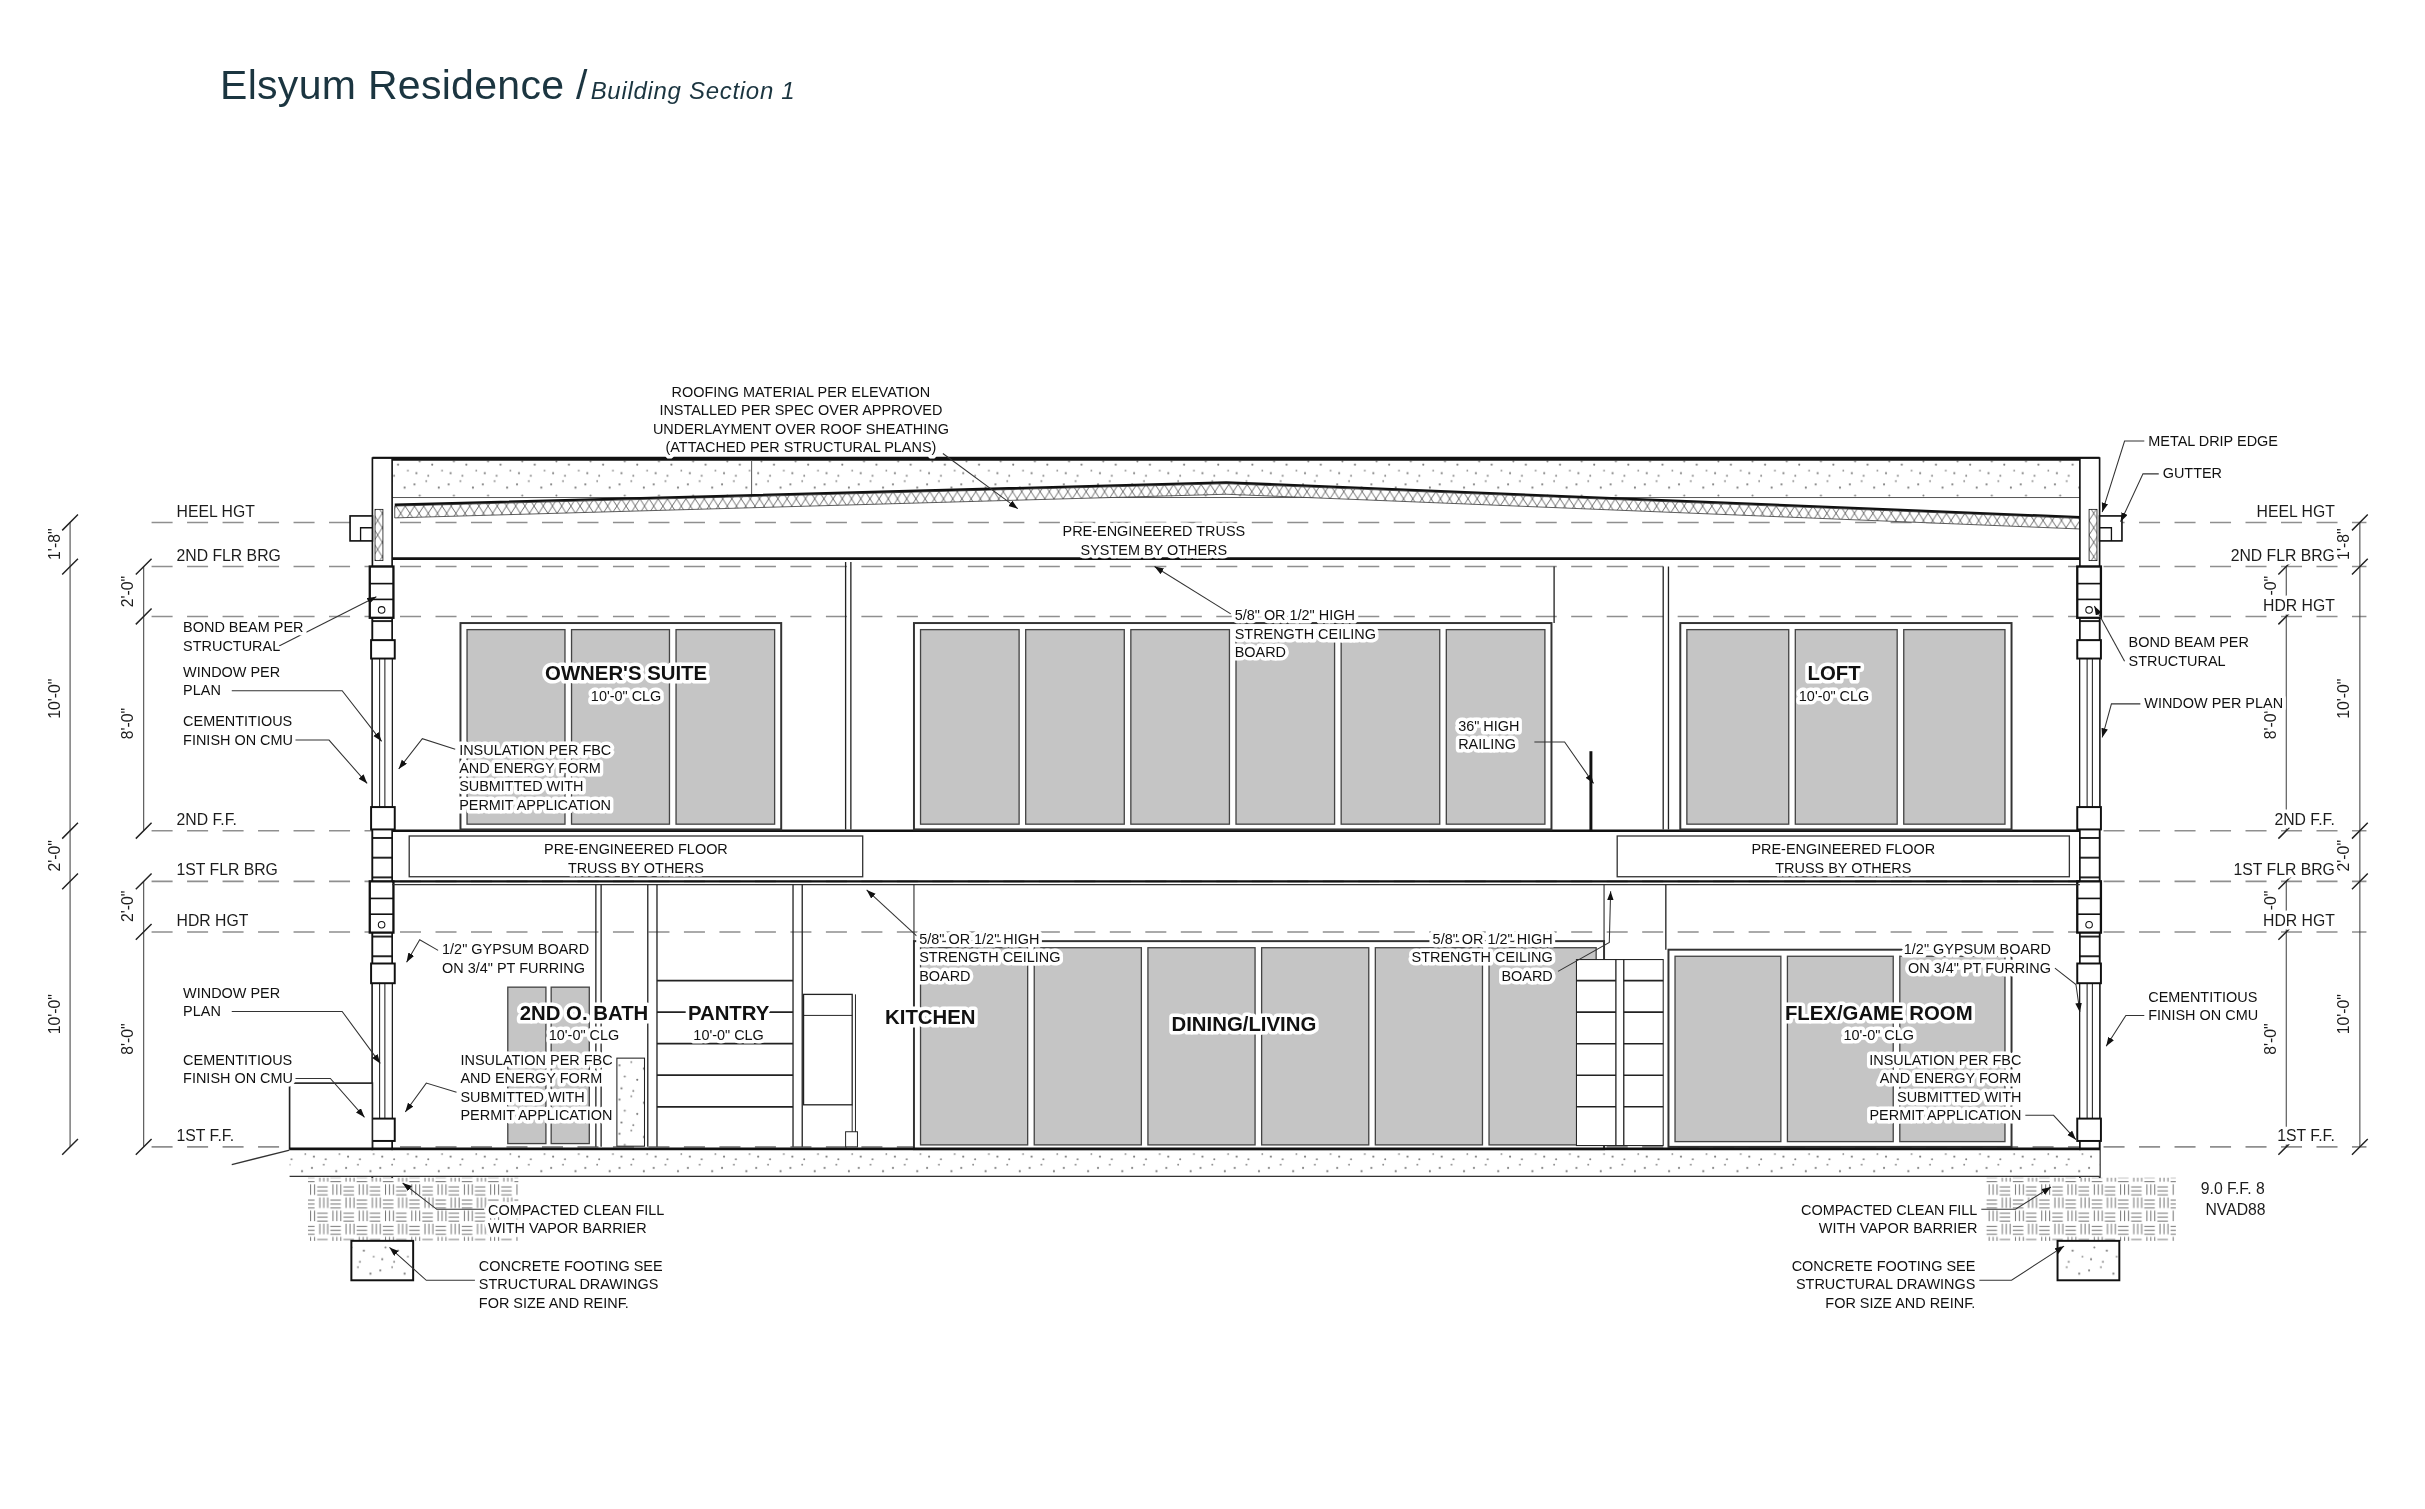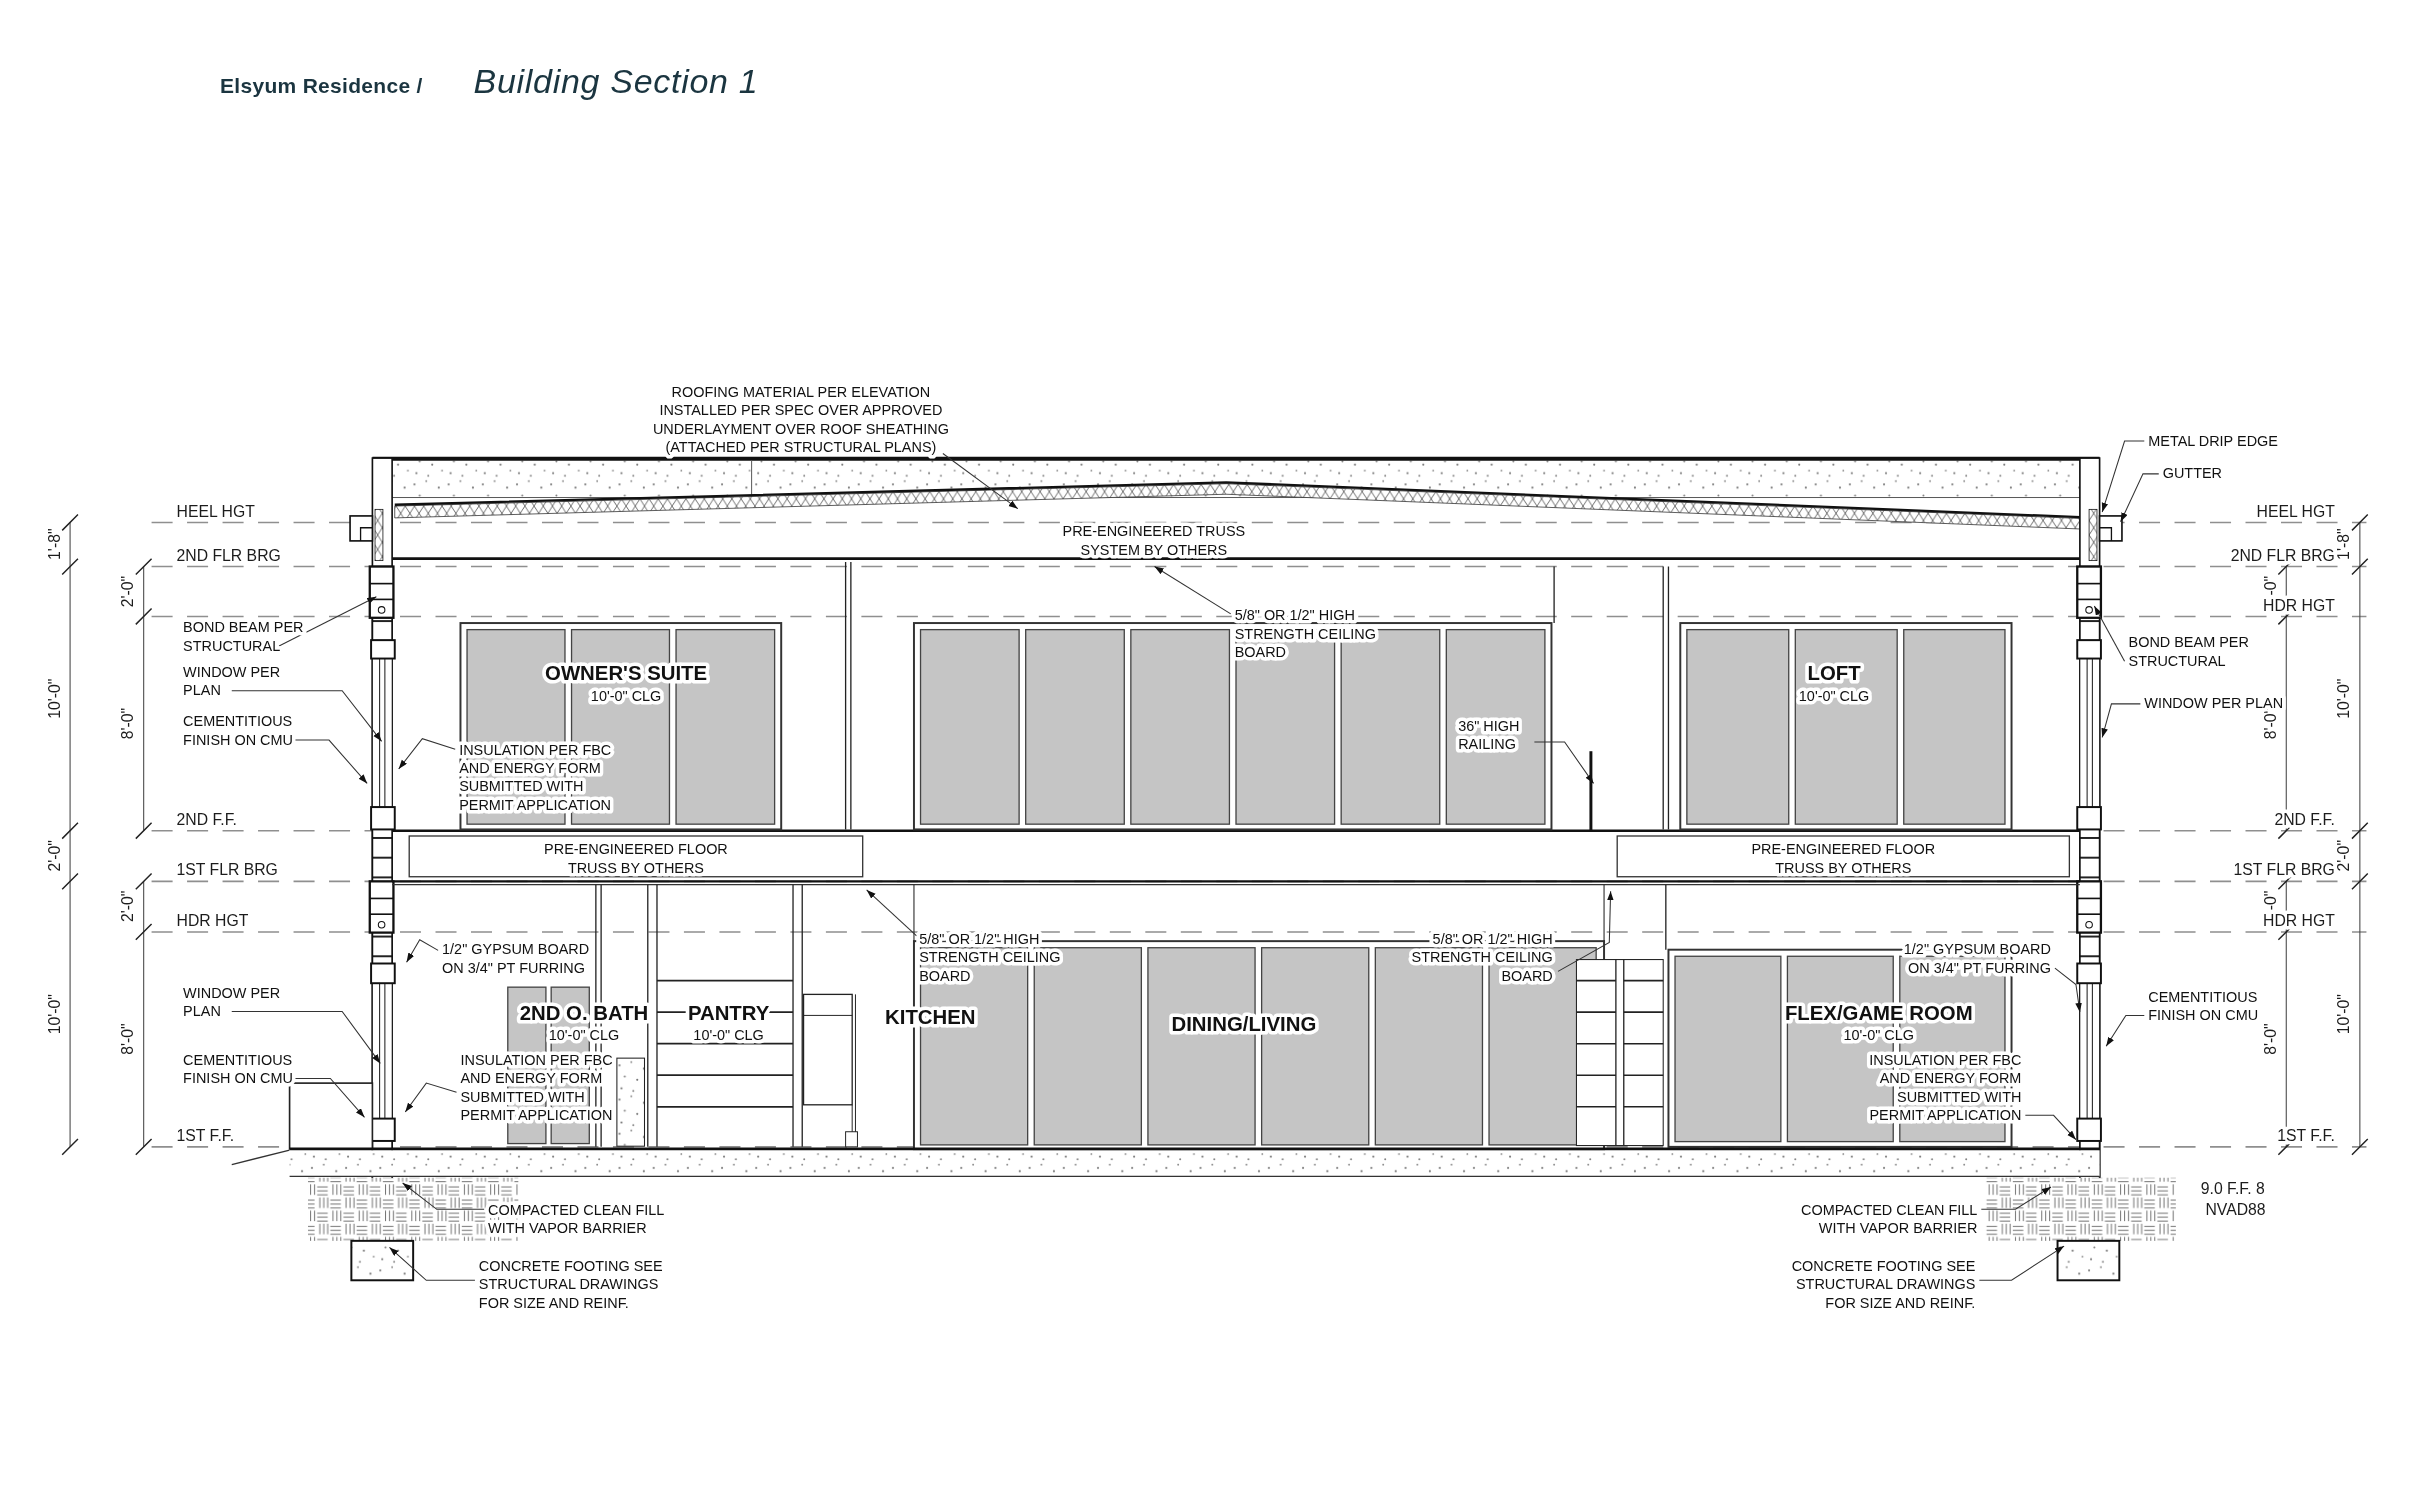--- a/index.html
+++ b/index.html
@@ -1,20 +1,20 @@
 <!DOCTYPE html>
 <html style="font-size:10.5px"><head>
 <meta charset="utf-8">
 <style>
   html,body{margin:0;padding:0;background:#ffffff;}
   body{width:2426px;height:1509px;position:relative;font-family:"Liberation Sans",sans-serif;}
   .stage{position:absolute;inset:0;}
   .titlebar{position:absolute;left:220px;top:62px;white-space:nowrap;color:#1b3540;}
-  .titlebar .proj{font-size:21px;font-weight:700;letter-spacing:0.3px;}
-  .titlebar .sheet{font-size:34px;font-style:italic;font-weight:300;letter-spacing:0.7px;margin-left:48px;}
+  .titlebar .proj{font-size:41px;font-weight:400;letter-spacing:0.3px;}
+  .titlebar .sheet{font-size:24px;font-style:italic;font-weight:300;letter-spacing:0.7px;}
   svg text{font-family:"Liberation Sans",sans-serif;fill:#111;}
   .halo{paint-order:stroke;stroke:#ffffff;stroke-width:11px;stroke-linejoin:round;}
   .note{font-size:22px;}
   .lvl{font-size:24px;fill:#1c1c1c;}
   .dim{font-size:24px;fill:#1c1c1c;}
   .room{font-size:31px;font-weight:bold;}
   .clg{font-size:22px;}
   .ctr{text-anchor:middle;}
   .endr{text-anchor:end;}
 </style>

